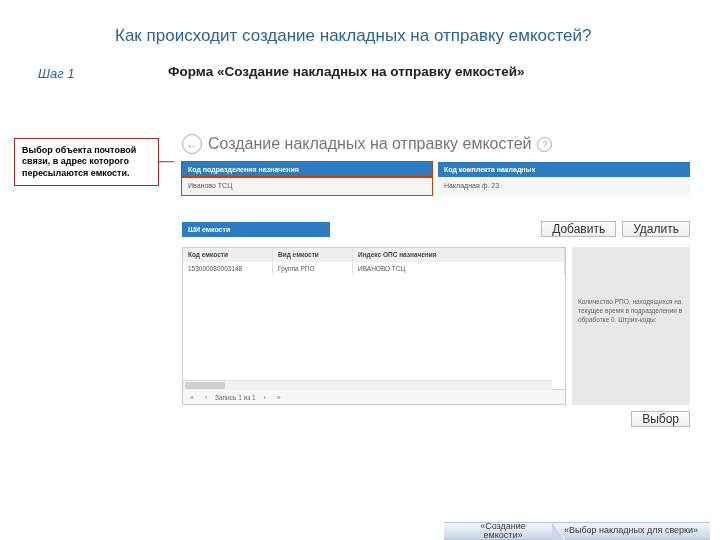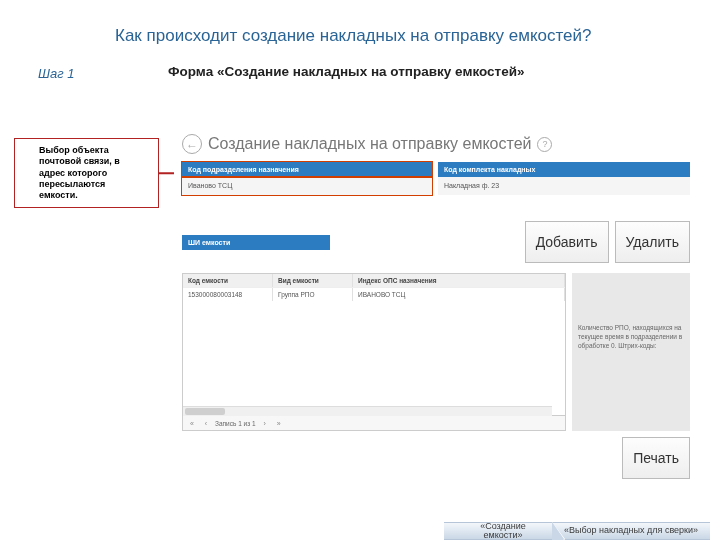--- a/index.html
+++ b/index.html
@@ -35,21 +35,21 @@
     font-weight: bold;
     color: #222;
   }
   .callout {
     position: absolute;
     top: 138px;
     left: 14px;
     width: 145px;
     background: #fff;
     border: 1px solid #b22222;
-    padding: 6px 24px;
+    padding: 6px 7px;
     font-size: 9px;
     font-weight: bold;
     line-height: 1.25;
     color: #000;
   }
   .callout::after {
     content: "";
     position: absolute;
     top: 50%;
     right: -16px;
@@ -130,22 +130,22 @@
     background: #2c7cc2;
     color: #fff;
     font-size: 7px;
     font-weight: bold;
     padding: 4px 6px;
     width: 148px;
   }
   .btn {
     background: linear-gradient(#fdfdfd,#eee);
     border: 1px solid #bbb;
-    font-size: 14px;
-    padding: 12px 10px;
+    font-size: 12px;
+    padding: 0 10px;
     cursor: pointer;
     color: #333;
   }
   .table-wrap {
     margin-top: 10px;
     display: flex;
     gap: 6px;
   }
   .grid {
     flex: 0 0 384px;
@@ -333,21 +333,21 @@
         <span class="pg-btn">‹</span>
         <span>Запись 1 из 1</span>
         <span class="pg-btn">›</span>
         <span class="pg-btn">»</span>
       </div>
     </div>
     <div class="side-info">Количество РПО, находящихся на текущее время в подразделении в обработке 0. Штрих-коды:</div>
   </div>
 
   <div class="print-row">
-    <button class="btn">Печать</button>
+    <button class="btn">Выбор</button>
   </div>
 </div>
 
 <div class="arrows">
   <div class="arrow a1">
       <span>«Создание емкости»</span>
     </div>
   <div class="arrow a3">
       <span>«Выбор накладных для сверки»</span>
     </div>

